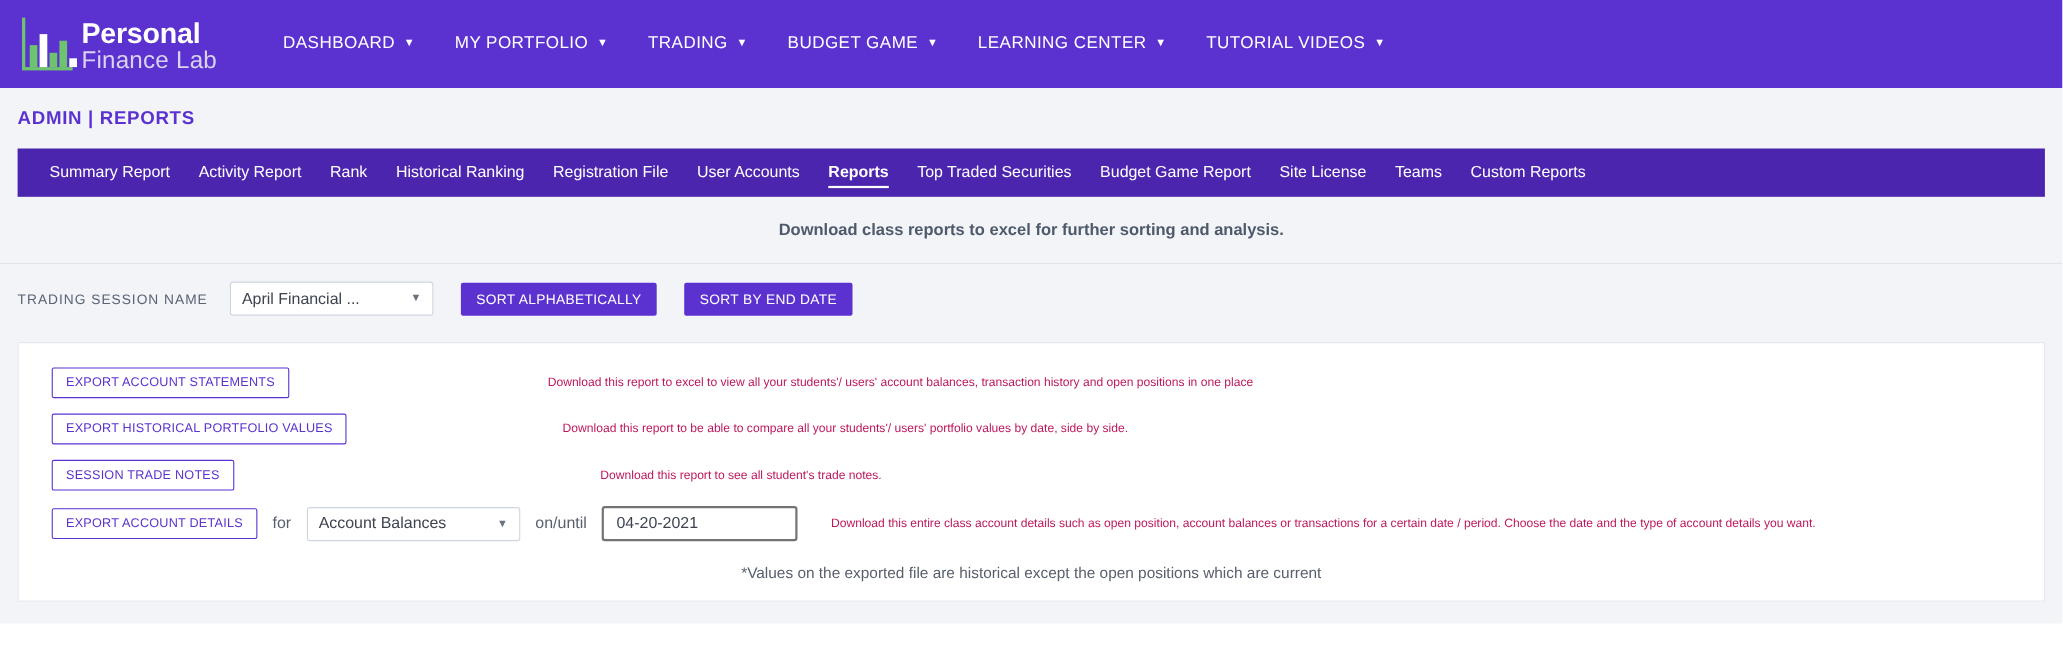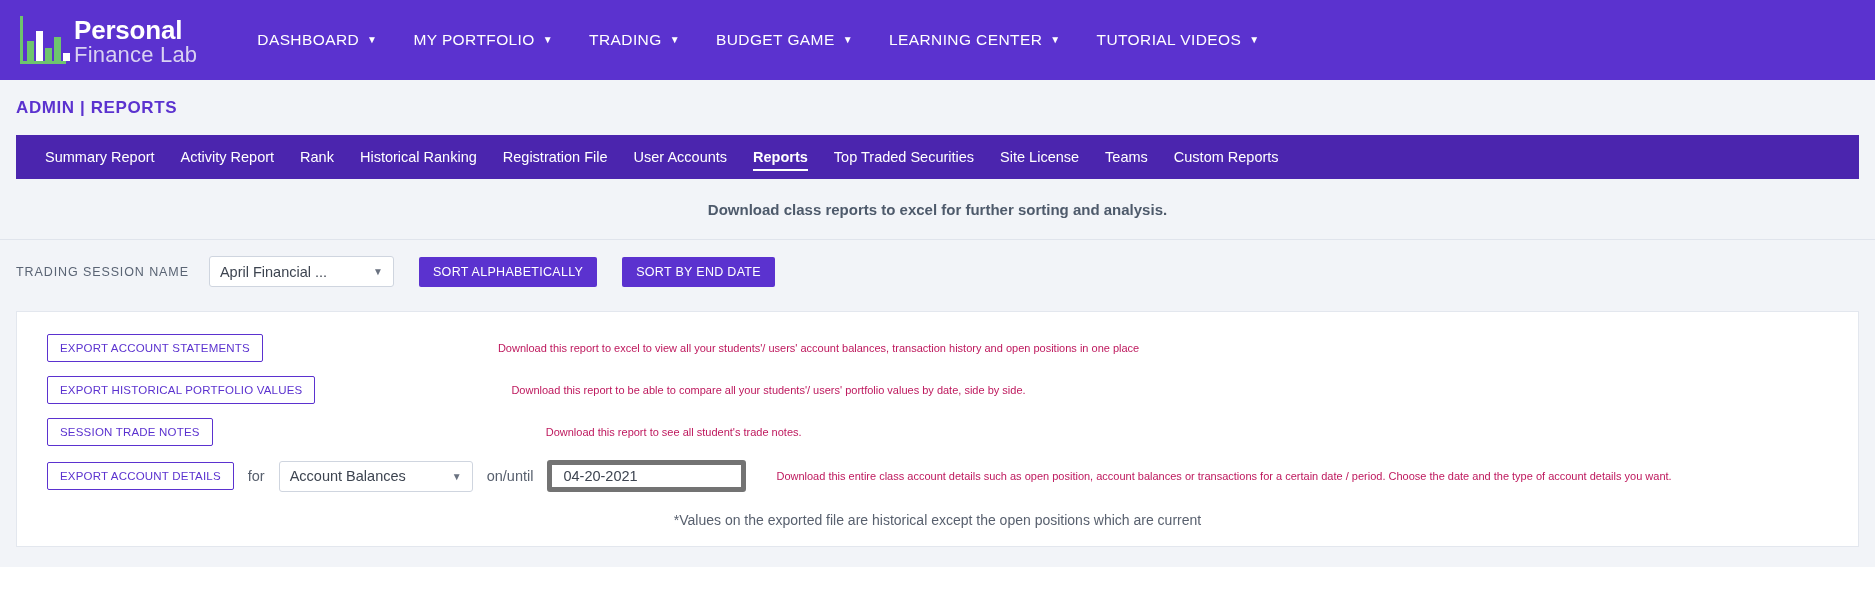--- a/index.html
+++ b/index.html
@@ -203,24 +203,24 @@
     font-size: 11px;
     margin-left: 0;
     text-align: right;
   }
   .inline-word {
     color: #58606e;
     font-size: 14.5px;
     margin: 0 14px;
   }
   .date-input {
-    border: 5px solid #737373;
+    border: 2px solid #737373;
     border-radius: 3px;
     height: 32px;
-    width: 199px;
+    width: 178px;
     padding: 0 11px;
     font-size: 14.5px;
     color: #3d4450;
     font-family: "Liberation Sans", sans-serif;
     background: #ffffff;
   }
   .footnote {
     text-align: center;
     color: #58606e;
     font-size: 14px;
@@ -298,20 +298,23 @@
     <div class="tab">
         <span>User Accounts</span>
       </div>
     <div class="tab active">
         <span>Reports</span>
       </div>
     <div class="tab">
         <span>Top Traded Securities</span>
       </div>
     <div class="tab">
+        <span>Budget Game Report</span>
+      </div>
+    <div class="tab">
         <span>Site License</span>
       </div>
     <div class="tab">
         <span>Teams</span>
       </div>
     <div class="tab">
         <span>Custom Reports</span>
       </div>
   </div>
 </div>

